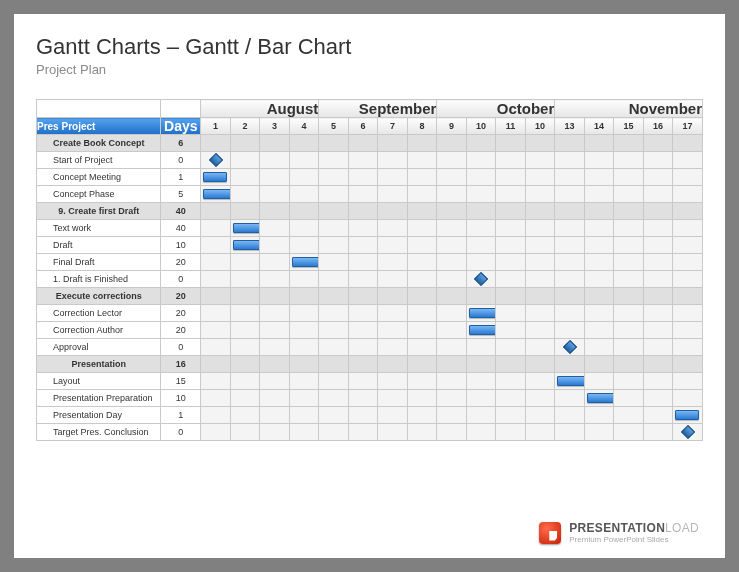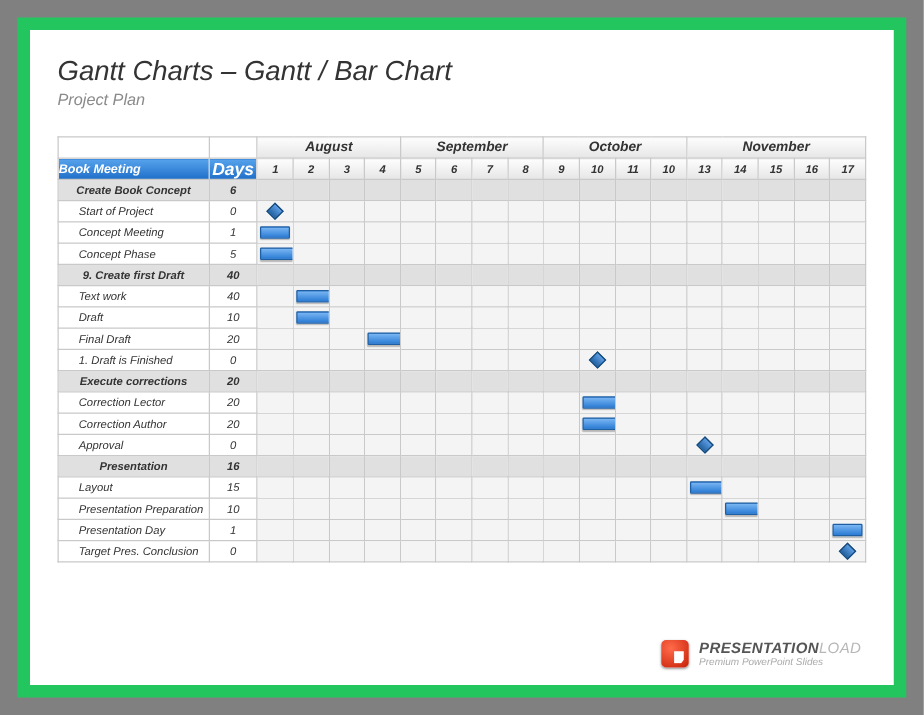--- a/index.html
+++ b/index.html
@@ -5,23 +5,22 @@
   * { box-sizing: border-box; }
   html, body { margin:0; padding:0; }
   body {
     width:739px; height:572px;
     background:#808080;
     font-family: Arial, Helvetica, sans-serif;
     position:relative;
   }
   .mat {
     position:absolute; inset:14px;
-    background:#22c55e;
-    padding:10px;
-    font-style:italic;
+    background:#84cc16;
+    padding:0;
   }
   .slide {
     background:#ffffff;
     width:100%; height:100%;
     padding:20px 22px 14px 22px;
     position:relative;
   }
   .title { font-size:22px; color:#333; font-weight:400; margin:0 0 2px 0;}
   .subtitle { font-size:13px; color:#8a8a8a; margin:0 0 22px 0; }
   .gantt-wrap { font-size:9px; color:#333; }
@@ -32,21 +31,21 @@
     height:17px;
     overflow:hidden;
   }
   col.task-col { width:118px; }
   col.days-col { width:38px; }
   col.week-col { width:28px; }
 
   th.blank-top { background:#fff; border:1px solid #c9c9c9;}
   th.month {
     background:linear-gradient(#fdfdfd,#e6e6e6);
-    font-size:11px; font-weight:700; color:#333;
+    font-size:15px; font-weight:700; color:#333;text-align:right;
   }
   th.hdr-task {
     background:linear-gradient(#56a2ec,#1f6fc9);
     color:#fff; font-weight:700; font-size:10px; text-align:left;
     padding:0 6px;
   }
   th.hdr-days {
     background:linear-gradient(#56a2ec,#1f6fc9);
     color:#fff; font-weight:700; font-size:14px; text-align:center;
   }
@@ -131,21 +130,21 @@
         <thead id="thead">
             <tr>
               <th class="blank-top" rowspan="1"></th>
               <th class="blank-top" rowspan="1"></th>
               <th class="month" colspan="4">August</th>
               <th class="month" colspan="4">September</th>
               <th class="month" colspan="4">October</th>
               <th class="month" colspan="5">November</th>
             </tr>
             <tr>
-              <th class="hdr-task">Book Meeting</th>
+              <th class="hdr-task">Pres Project</th>
               <th class="hdr-days">Days</th>
               <th class="weeknum">1</th>
               <th class="weeknum">2</th>
               <th class="weeknum">3</th>
               <th class="weeknum">4</th>
               <th class="weeknum">5</th>
               <th class="weeknum">6</th>
               <th class="weeknum">7</th>
               <th class="weeknum">8</th>
               <th class="weeknum">9</th>

